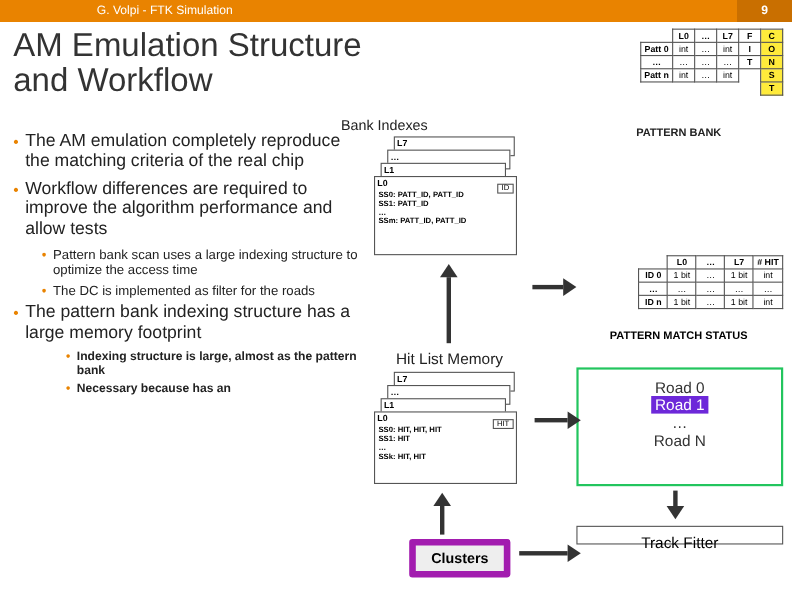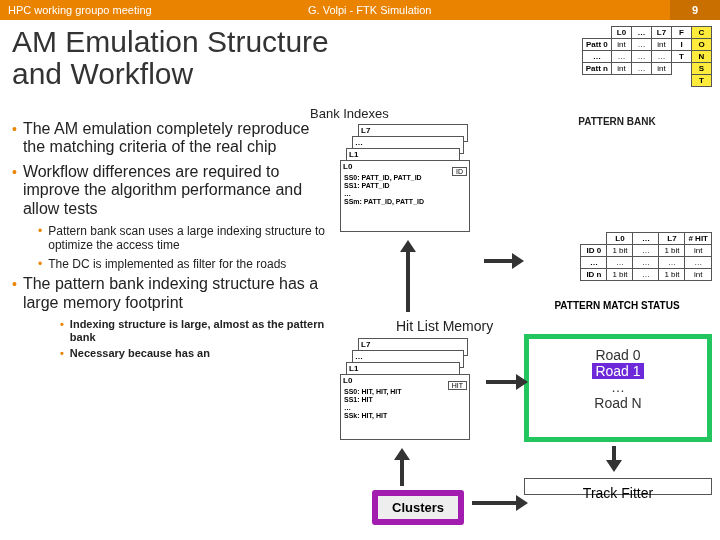--- a/index.html
+++ b/index.html
@@ -174,38 +174,37 @@
     right: 3px;
     font-size: 7px;
     line-height: 1.15;
     font-weight: bold;
   }
   .hitlist-label {
     position: absolute;
     left: 360px; top: 318px;
     font-size: 14px;
     color: #222;
-    margin-left: 36px;
   }
   .clusters {
     position: absolute;
     left: 372px; top: 490px;
     background: #eee;
     border: 6px solid #a21caf;
     border-radius: 3px;
     padding: 4px 14px;
     font-size: 13px;
     font-weight: bold;
   }
   .roadbox {
     position: absolute;
     right: 8px; top: 334px;
     width: 188px;
     height: 108px;
-    border: 5px solid #22c55e;
+    border: 2px solid #22c55e;
     background: #fff;
     font-size: 14px;
     color: #333;
     text-align: center;
     padding-top: 8px;
   }
   .roadbox .highlight {
     background: #6d28d9;
     color: #fff;
     display: inline-block;
@@ -271,21 +270,20 @@
   .vline {
     position: absolute;
     width: 4px;
     background: #333;
   }
 </style>
 </head>
 <body>
 
 <div class="topbar">
-  <div class="left">HPC working groupo meeting</div>
   <div class="center">G. Volpi - FTK Simulation</div>
   <div class="pagenum">9</div>
 </div>
 
 <div class="title">
   <span>AM Emulation Structure</span><br>
   <span>and Workflow</span>
 </div>
 
 <div class="bank-indexes">Bank Indexes</div>

